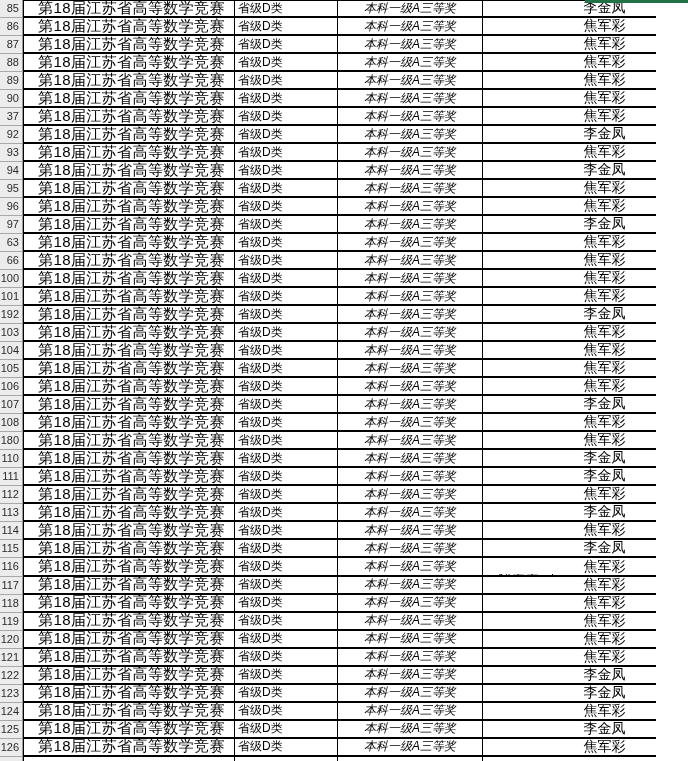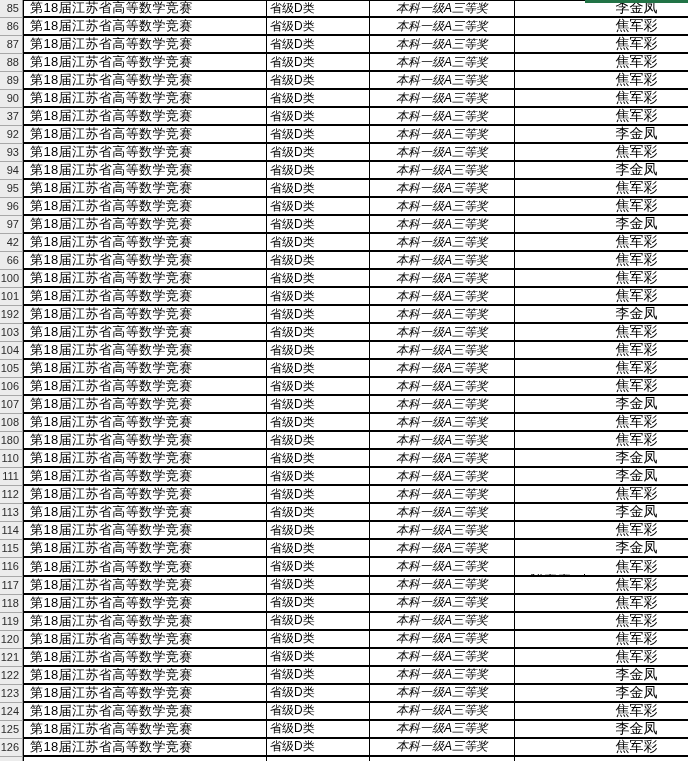--- a/index.html
+++ b/index.html
@@ -21,22 +21,22 @@
     overflow:hidden;
   }
   .c{
     box-sizing:border-box;flex:none;
     border-right:1px solid #000;
     border-bottom:2px solid #000;
     display:flex;align-items:center;
     overflow:hidden;white-space:nowrap;
     color:#000;
   }
-  .comp{width:244px;border-left:1px solid #000;justify-content:flex-start;
-        padding-left:6px;font-size:13px;letter-spacing:0.4px;}
+  .comp{width:212px;border-left:1px solid #000;justify-content:flex-start;
+        padding-left:14px;font-size:15px;letter-spacing:0.4px;}
   .level{width:103px;justify-content:flex-start;padding-left:3px;font-size:12px;}
   .award{width:145px;justify-content:center;font-size:12px;font-style:italic;}
   .sname{width:70px;justify-content:center;font-size:14px;margin-top:16px;}
   .teacher{width:103px;justify-content:center;font-size:14px;border-right:none;text-align:center;}
   .prev-row-border{position:absolute;left:23px;top:0;width:562px;height:1px;background:#000;}
   .sel-line{position:absolute;left:585px;top:0;width:103px;height:2.5px;}
 </style>
 </head>
 <body>
 
@@ -153,21 +153,21 @@
   <div class="row">
     <div class="rh">97</div>
     <div class="c comp">第18届江苏省高等数学竞赛</div>
     <div class="c level">省级D类</div>
     <div class="c award">本科一级A三等奖</div>
     <div class="c sname">郭富豪</div>
     <div class="c teacher">李金凤</div>
   </div>
 
   <div class="row">
-    <div class="rh">42</div>
+    <div class="rh">63</div>
     <div class="c comp">第18届江苏省高等数学竞赛</div>
     <div class="c level">省级D类</div>
     <div class="c award">本科一级A三等奖</div>
     <div class="c sname">韩　特</div>
     <div class="c teacher">焦军彩</div>
   </div>
 
   <div class="row">
     <div class="rh">66</div>
     <div class="c comp">第18届江苏省高等数学竞赛</div>

